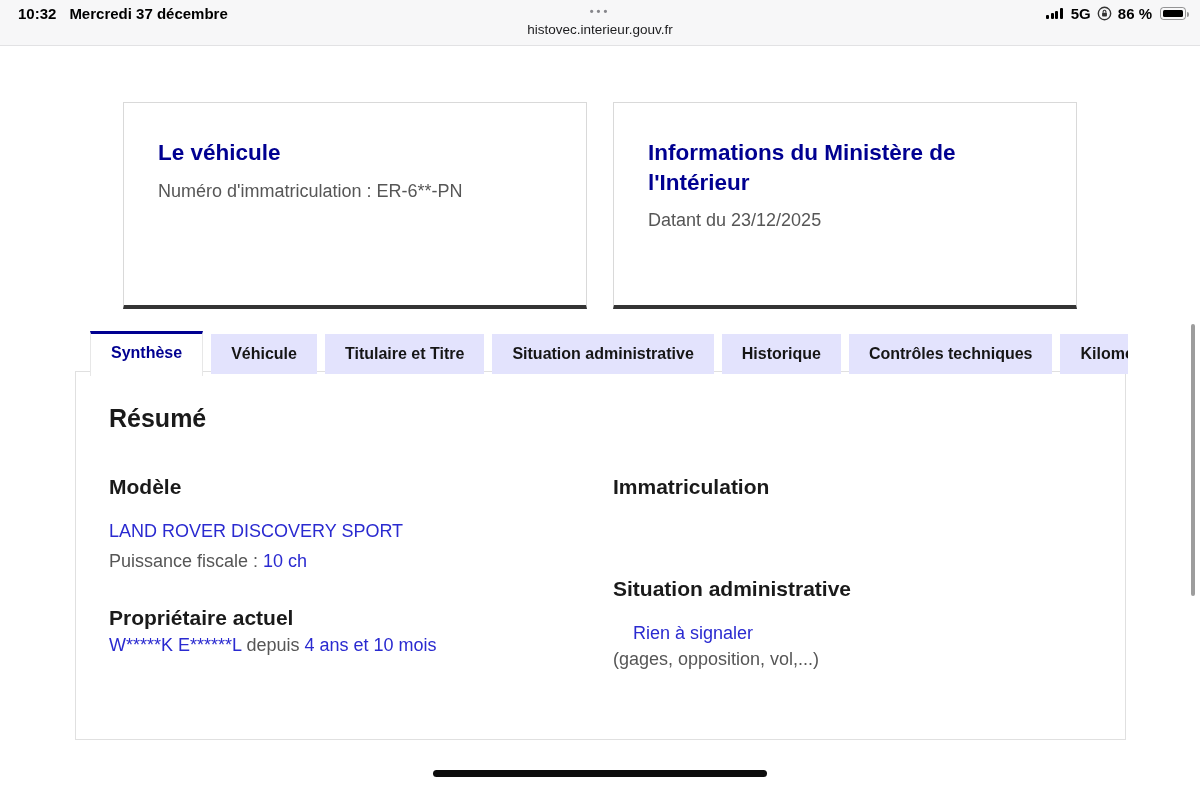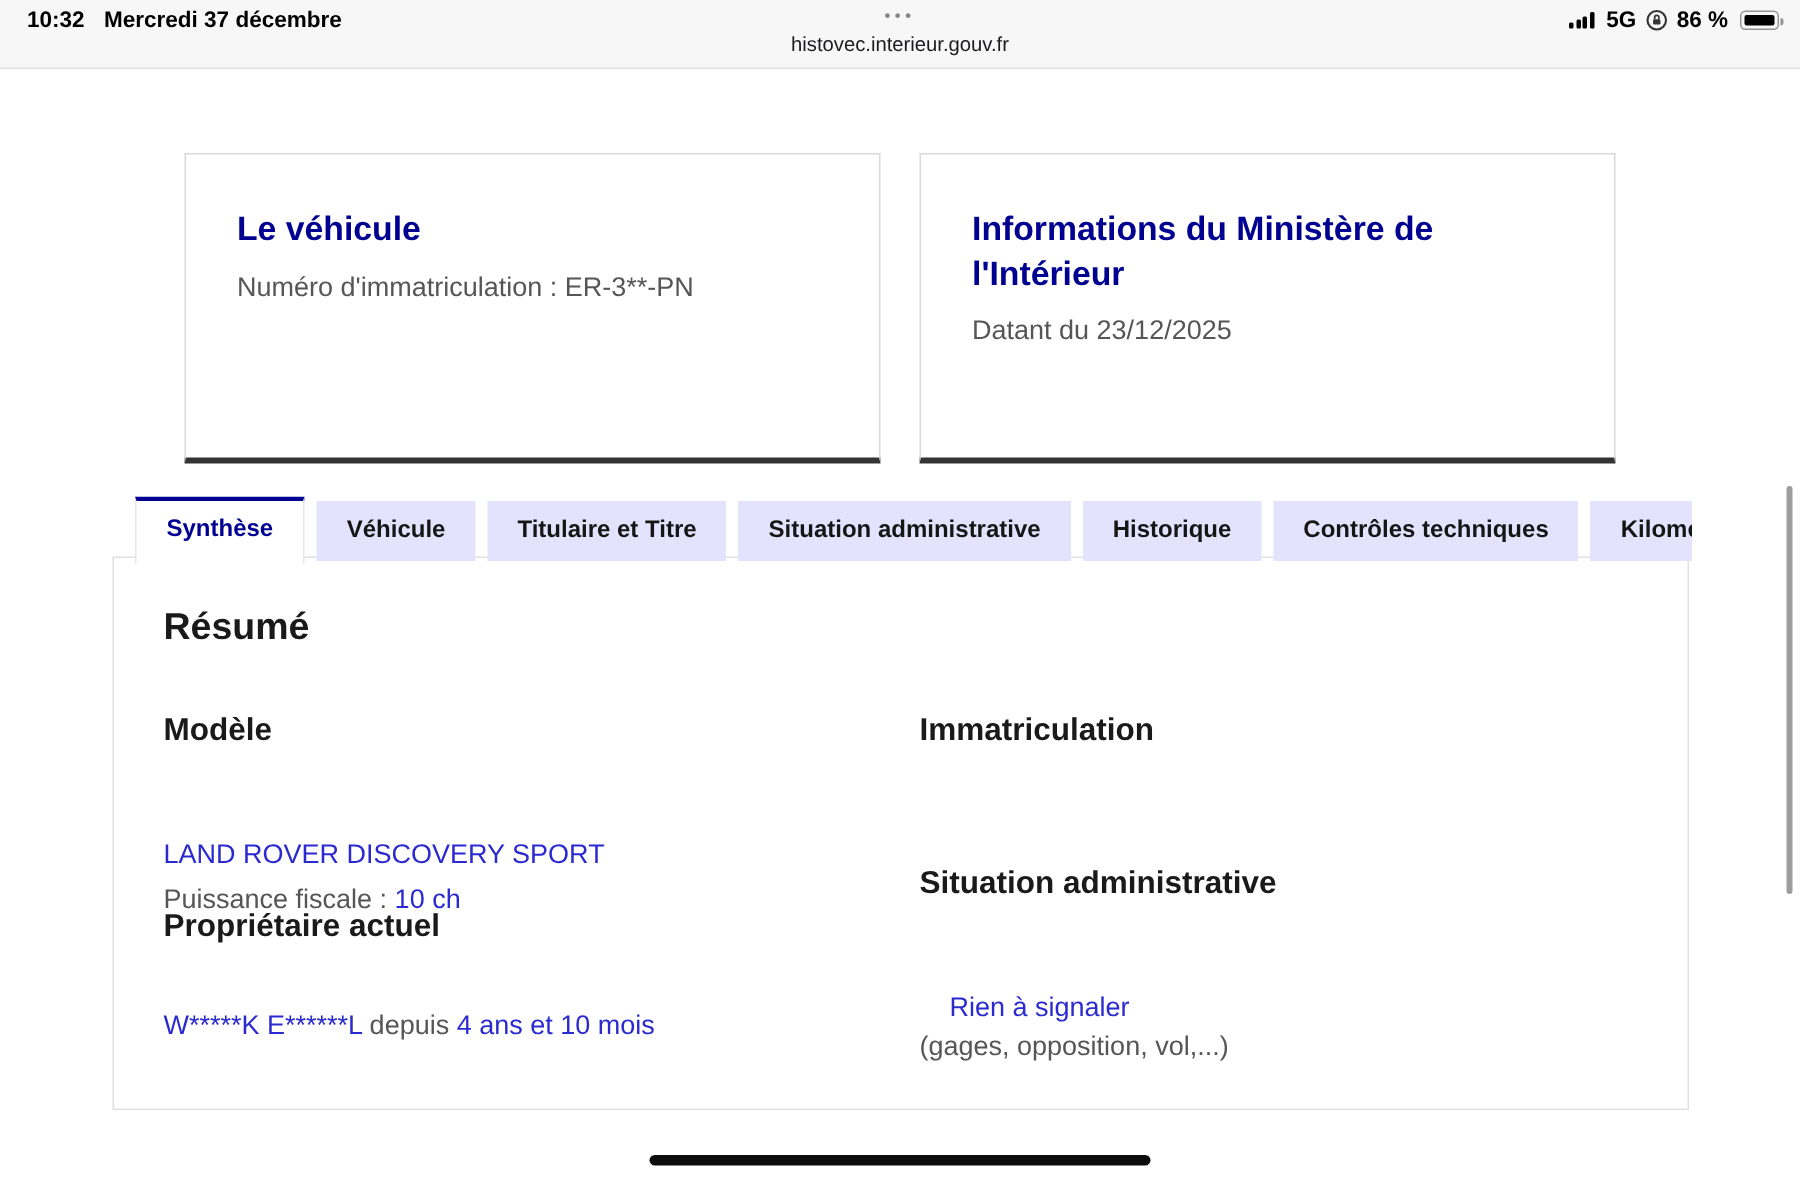--- a/index.html
+++ b/index.html
@@ -64,21 +64,21 @@
   }
 
   
   .panel {
     position: absolute; left: 75px; top: 371px; width: 1051px; height: 369px;
     background: #fff; border: 1px solid #e0e0e0; z-index: 1;
   }
   .abs { position: absolute; }
   .h-resume { left: 109px; top: 404px; font-size: 25px; font-weight: 700; color: #1a1a1a; z-index: 2; }
   .h-sub    { font-size: 21px; font-weight: 700; color: #1a1a1a; z-index: 2; }
-  .line     { font-size: 18px; color: #565656; z-index: 2; white-space: nowrap; margin-top: 38px; }
+  .line     { font-size: 18px; color: #565656; z-index: 2; white-space: nowrap; }
   .blue     { color: #2a2ad0; }
   .line sup { font-size: 0.62em; }
 
   
   .scrollbar { position: absolute; left: 1191px; top: 324px; width: 4px; height: 272px; background: #9d9d9d; border-radius: 2px; z-index: 5; }
   .home-indicator { position: absolute; left: 433px; top: 770px; width: 334px; height: 7px; background: #0d0d0d; border-radius: 4px; z-index: 5; }
 </style>
 </head>
 <body>
 
@@ -109,21 +109,21 @@
       <span>86 %</span>
       <span class="battery">
           <span class="fill"></span>
           <span class="nub"></span>
         </span>
     </div>
   </header>
 
   <section class="card vehicle">
     <h2 class="card-title">Le véhicule</h2>
-    <p class="card-sub">Numéro d'immatriculation : ER-3**-PN</p>
+    <p class="card-sub">Numéro d'immatriculation : ER-6**-PN</p>
   </section>
 
   <section class="card ministry">
     <h2 class="card-title">Informations du Ministère de l'Intérieur</h2>
     <p class="card-sub">Datant du 23/12/2025</p>
   </section>
 
   <nav class="tabbar">
     <div class="tab active">Synthèse</div>
     <div class="tab">Véhicule</div>

